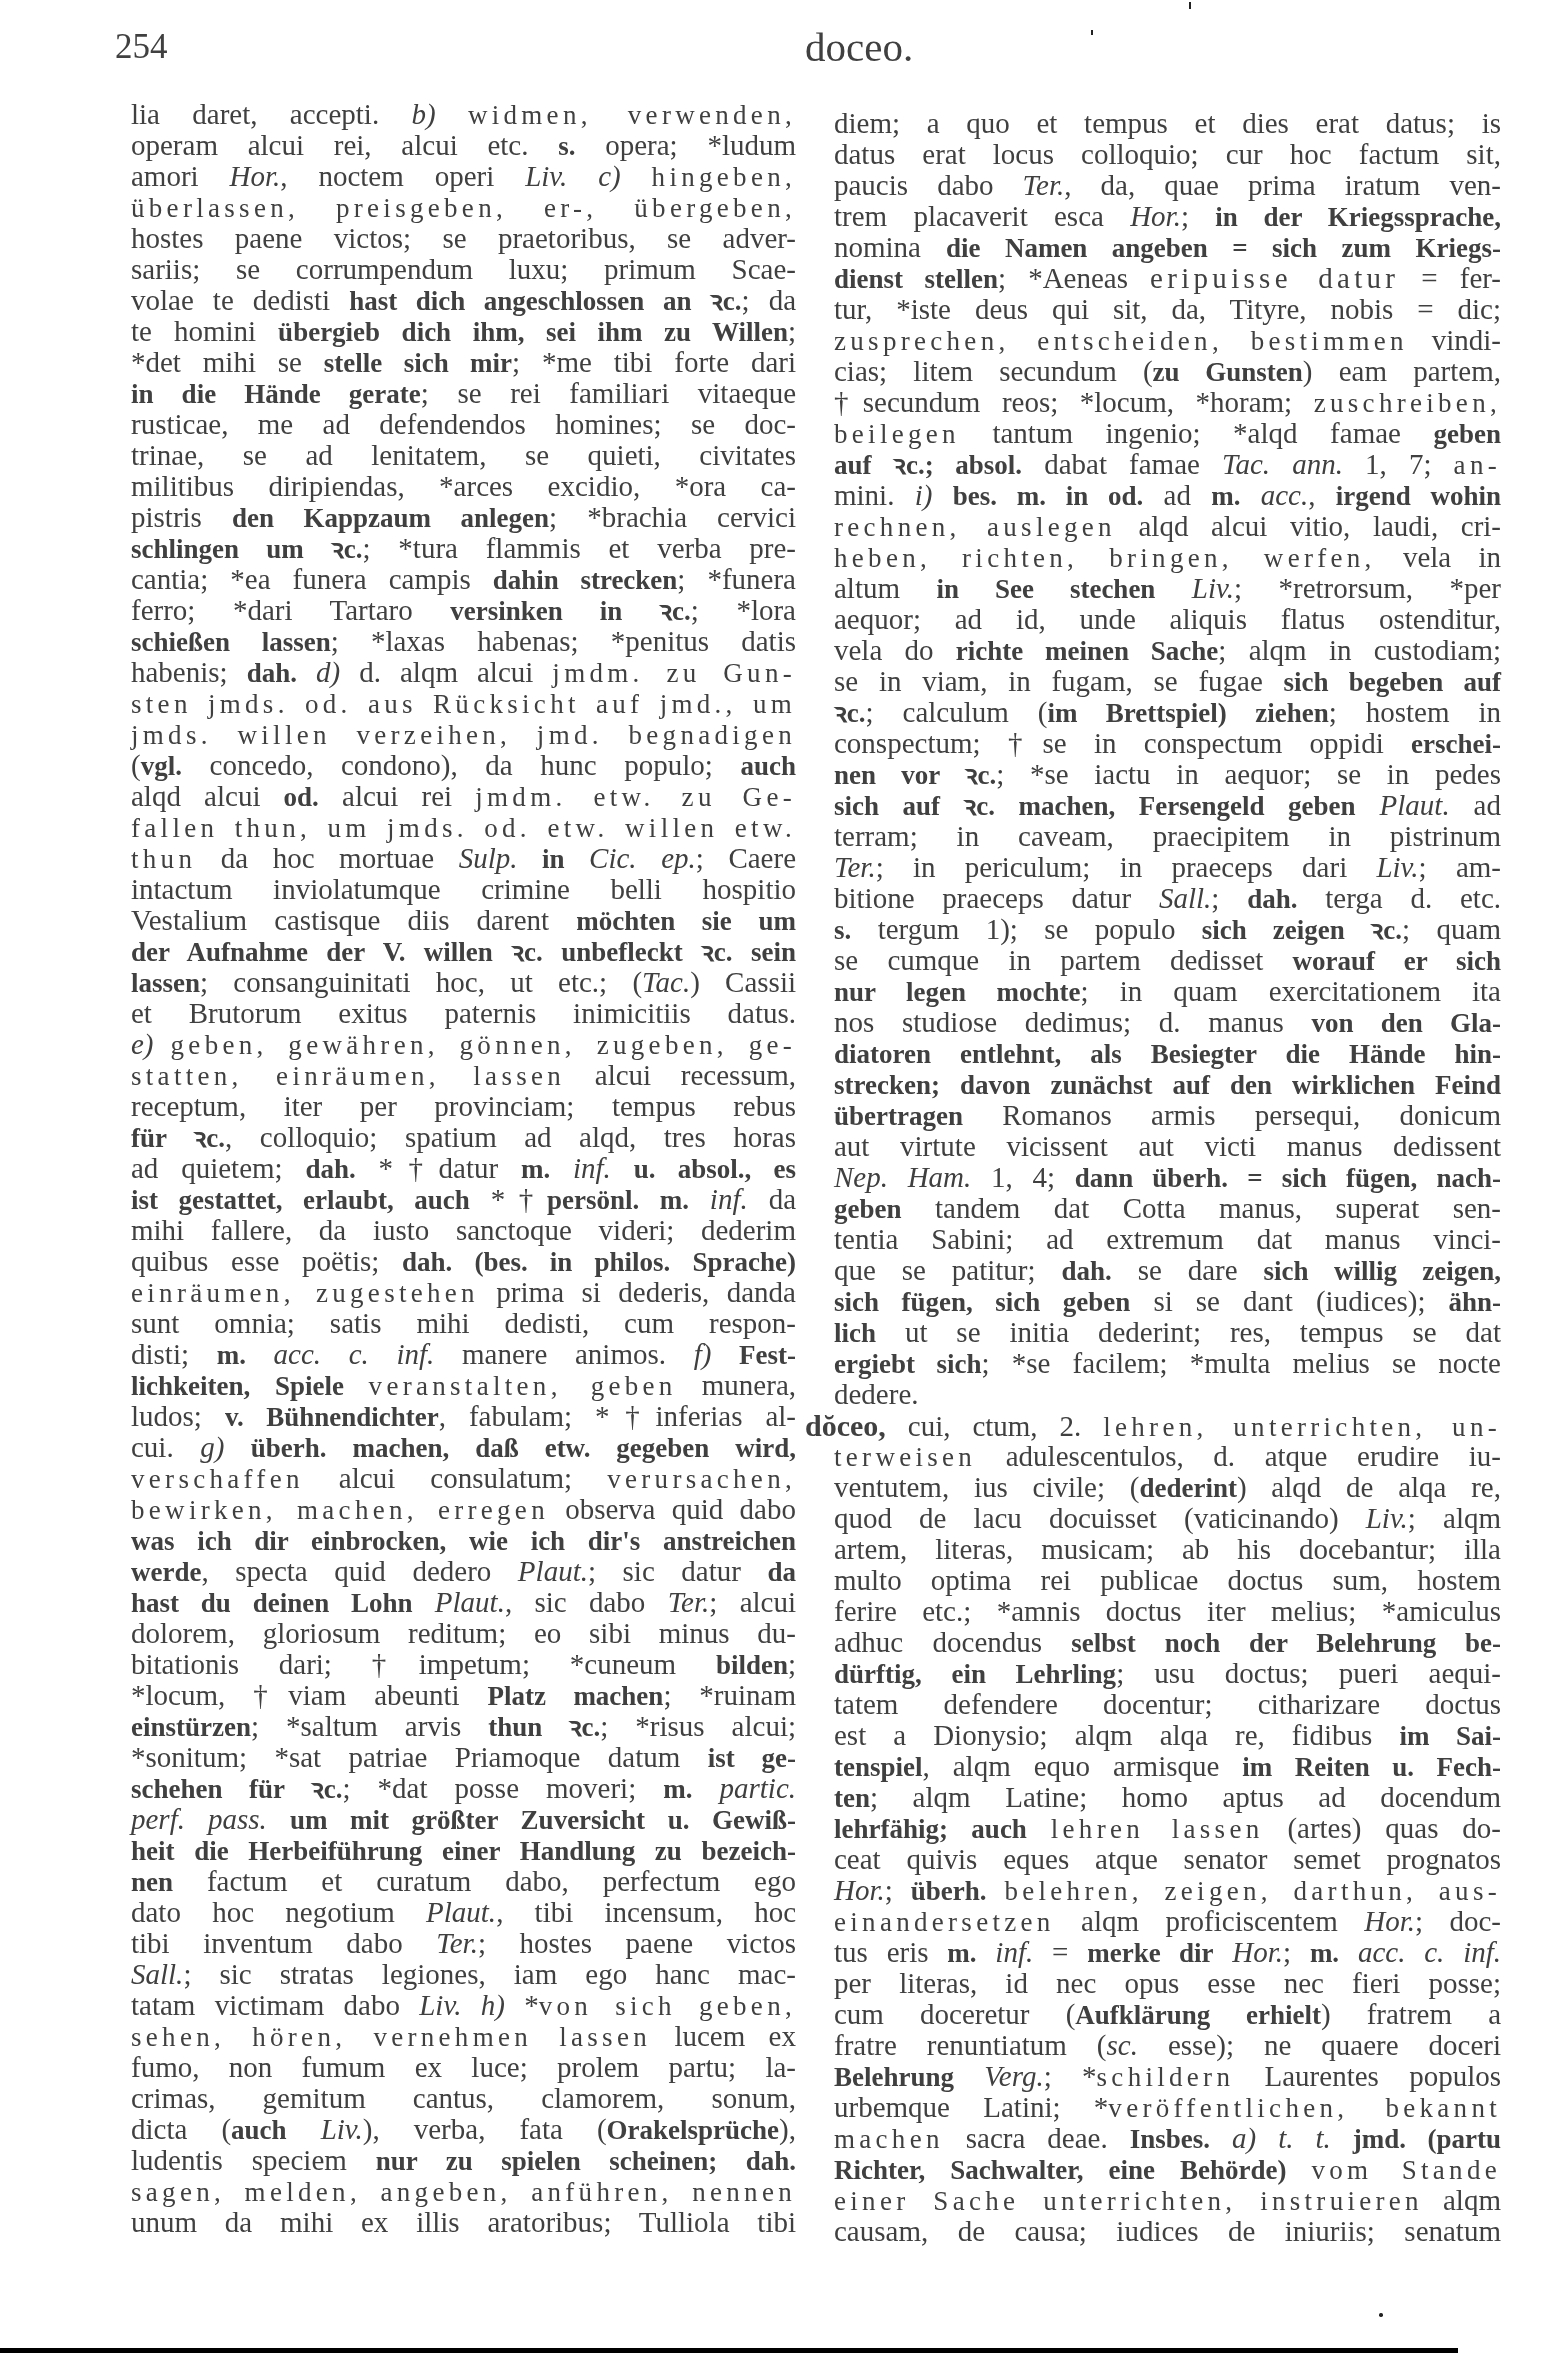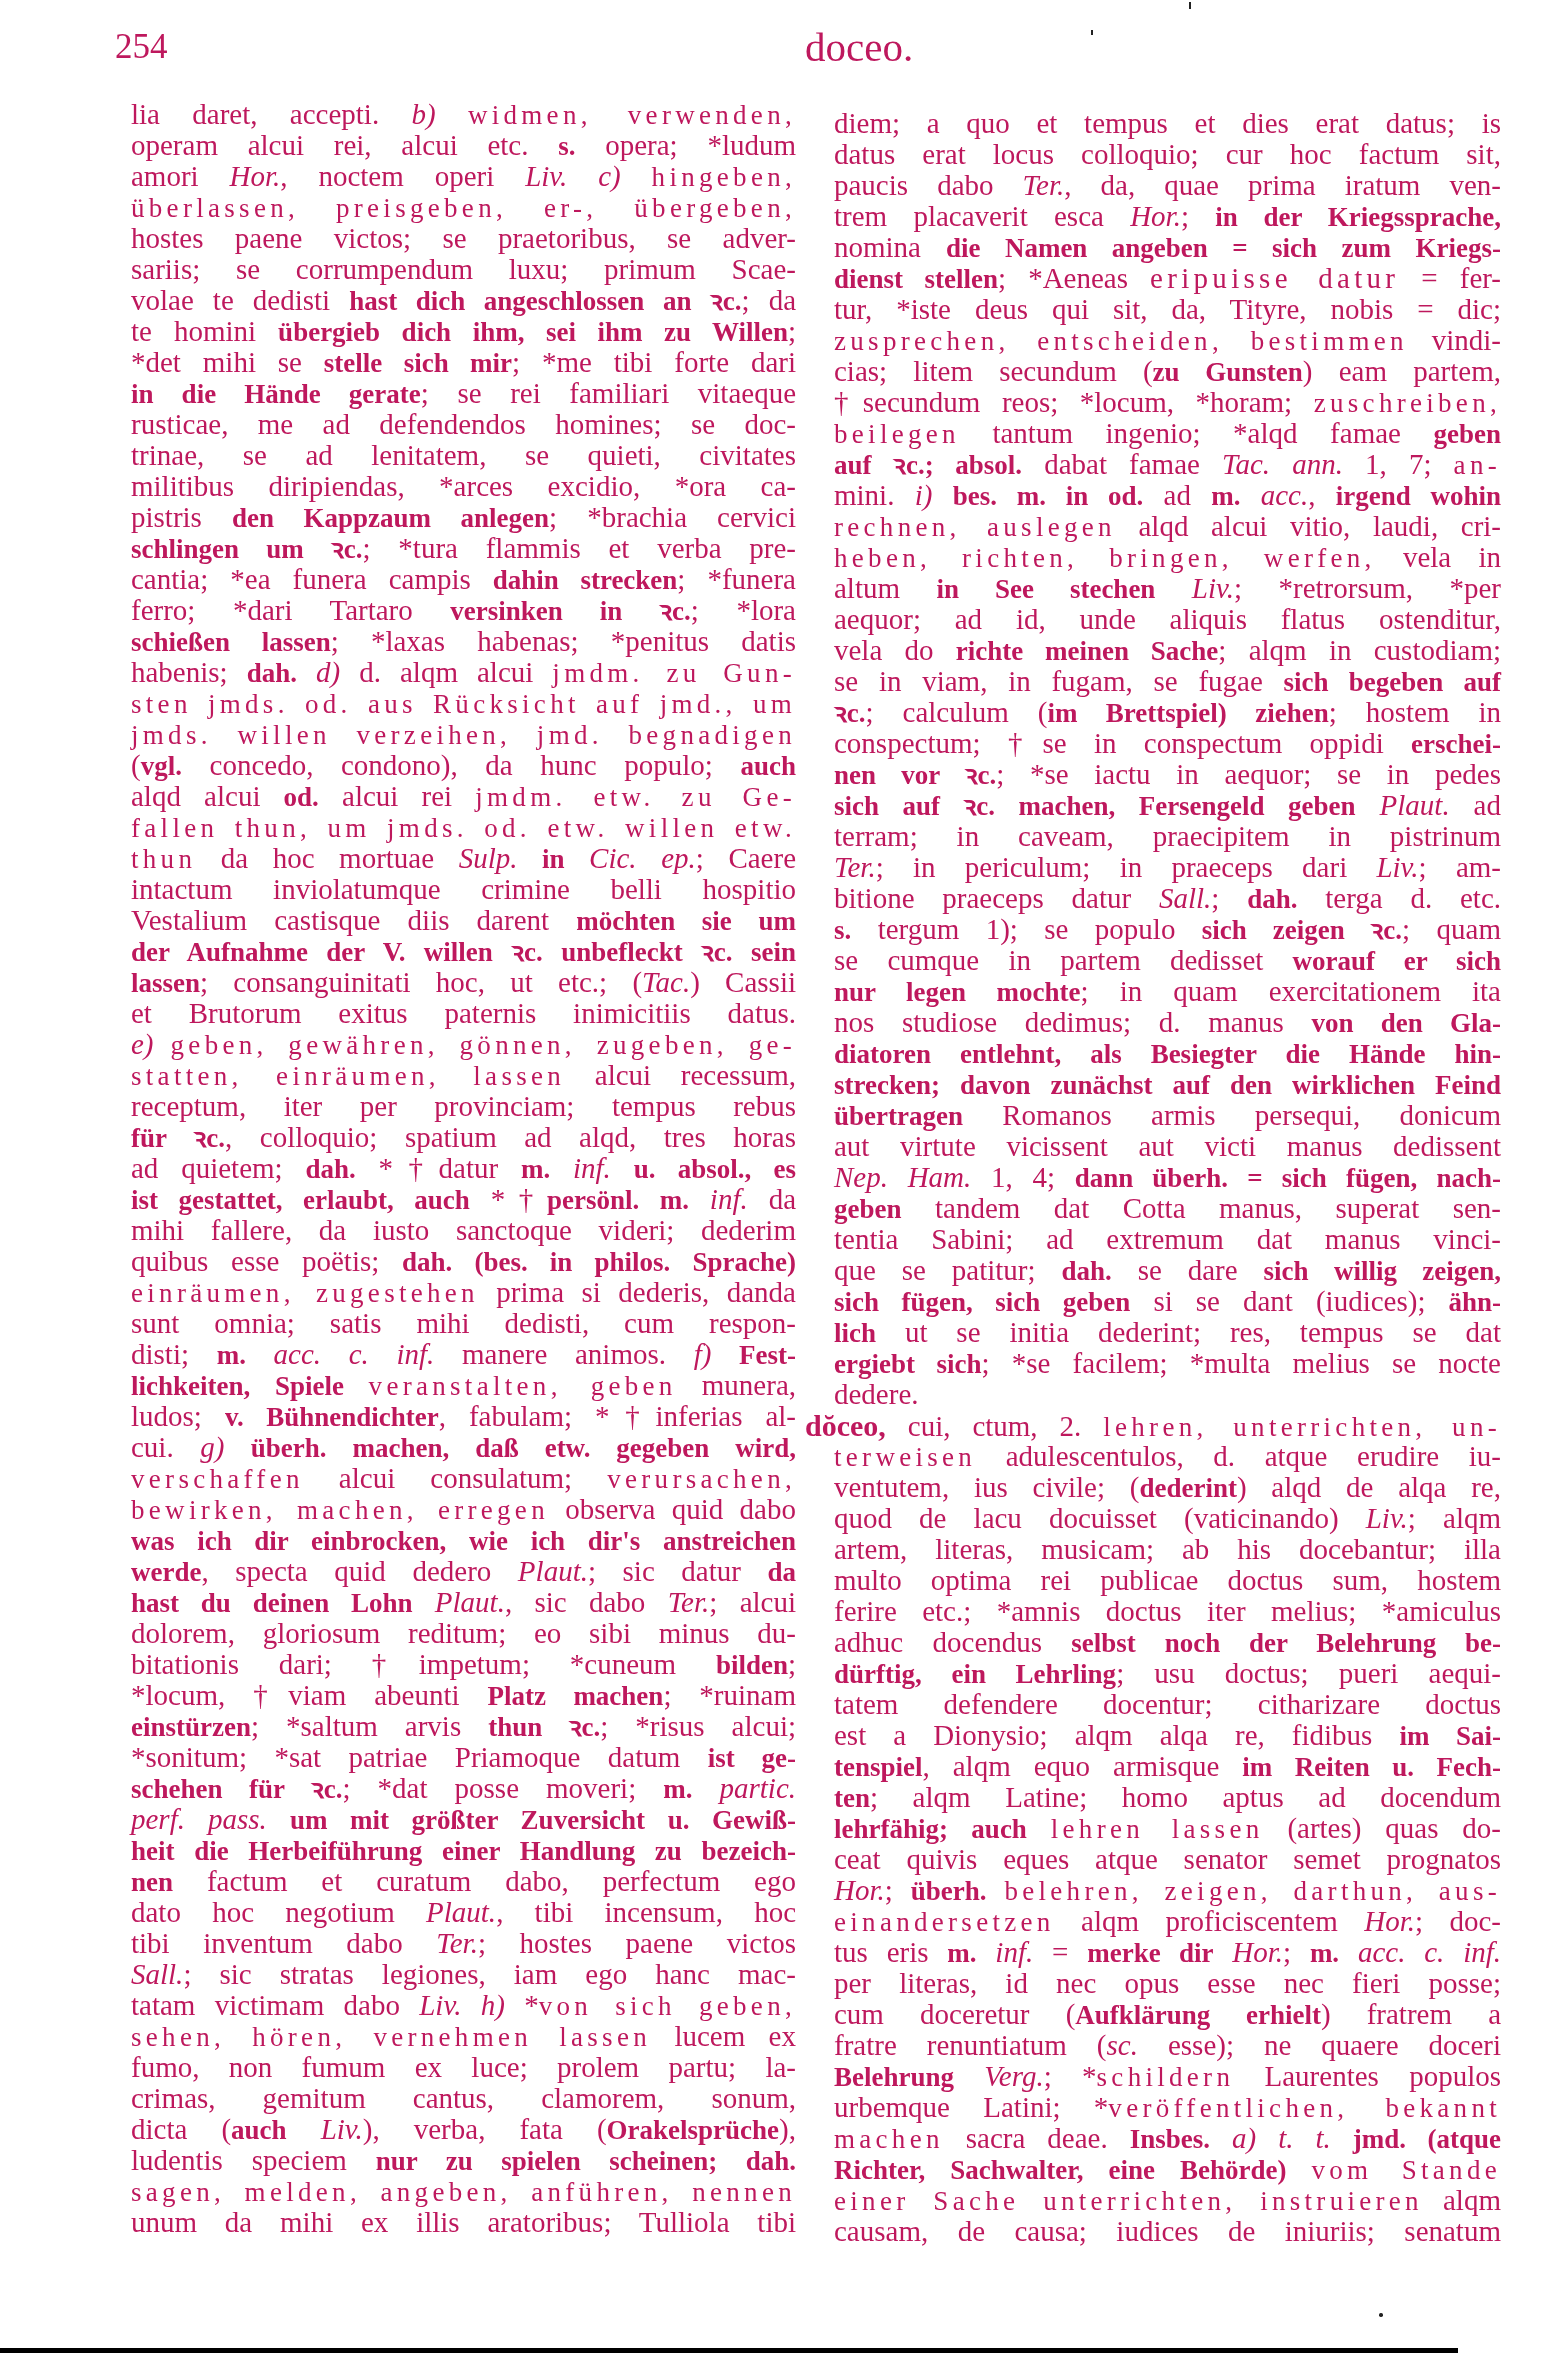--- a/index.html
+++ b/index.html
@@ -2,21 +2,21 @@
 <html style="font-size:14px"><head>
   <meta charset="utf-8">
   <style>
     html, body { margin: 0; padding: 0; background: #ffffff; }
     .page {
       position: relative;
       width: 1562px;
       height: 2354px;
       background: #ffffff;
       overflow: hidden;
-      color: #be185d;
+      color: #404040;
     }
     .page-number {
       position: absolute; left: 115px; top: 26px;
       font-family: "Liberation Serif", serif; font-size: 35px; line-height: 42px;
     }
     .running-head {
       position: absolute; left: 761px; top: 26px;
       font-family: Liberation Serif, serif; font-size: 41px; line-height: 42px; margin-left: 44px;
     }
     .col { position: absolute; }
@@ -188,21 +188,21 @@
       <div class="line"><span class="seg-g">lehrfähig; auch</span><span class="seg-l"> </span><span class="seg-s">lehren lassen</span><span class="seg-l"> (artes) quas do-</span></div>
       <div class="line"><span class="seg-l">ceat quivis eques atque senator semet prognatos</span></div>
       <div class="line"><span class="seg-i">Hor.</span><span class="seg-l">; </span><span class="seg-g">überh.</span><span class="seg-l"> </span><span class="seg-s">belehren, zeigen, darthun, aus-</span></div>
       <div class="line"><span class="seg-s">einandersetzen</span><span class="seg-l"> alqm proficiscentem </span><span class="seg-i">Hor.</span><span class="seg-l">; doc-</span></div>
       <div class="line"><span class="seg-l">tus eris </span><span class="seg-g">m.</span><span class="seg-l"> </span><span class="seg-i">inf.</span><span class="seg-l"> = </span><span class="seg-g">merke dir</span><span class="seg-l"> </span><span class="seg-i">Hor.</span><span class="seg-l">; </span><span class="seg-g">m.</span><span class="seg-l"> </span><span class="seg-i">acc. c. inf.</span></div>
       <div class="line"><span class="seg-l">per literas, id nec opus esse nec fieri posse;</span></div>
       <div class="line"><span class="seg-l">cum doceretur (</span><span class="seg-g">Aufklärung erhielt</span><span class="seg-l">) fratrem a</span></div>
       <div class="line"><span class="seg-l">fratre renuntiatum (</span><span class="seg-i">sc.</span><span class="seg-l"> esse); ne quaere doceri</span></div>
       <div class="line"><span class="seg-g">Belehrung</span><span class="seg-l"> </span><span class="seg-i">Verg.</span><span class="seg-l">; *</span><span class="seg-s">schildern</span><span class="seg-l"> Laurentes populos</span></div>
       <div class="line"><span class="seg-l">urbemque Latini; *</span><span class="seg-s">veröffentlichen, bekannt</span></div>
-      <div class="line"><span class="seg-s">machen</span><span class="seg-l"> sacra deae. </span><span class="seg-g">Insbes.</span><span class="seg-l"> </span><span class="seg-i">a)</span><span class="seg-l"> </span><span class="seg-i">t. t.</span><span class="seg-l"> </span><span class="seg-g">jmd. (atque</span></div>
+      <div class="line"><span class="seg-s">machen</span><span class="seg-l"> sacra deae. </span><span class="seg-g">Insbes.</span><span class="seg-l"> </span><span class="seg-i">a)</span><span class="seg-l"> </span><span class="seg-i">t. t.</span><span class="seg-l"> </span><span class="seg-g">jmd. (partu</span></div>
       <div class="line"><span class="seg-g">Richter, Sachwalter, eine Behörde) </span><span class="seg-s">vom Stande</span></div>
       <div class="line"><span class="seg-s">einer Sache unterrichten, instruieren</span><span class="seg-l"> alqm</span></div>
       <div class="line"><span class="seg-l">causam, de causa; iudices de iniuriis; senatum</span></div>
     </div>
 
   <div class="speck speck-3"></div>
   <div class="bottom-bar"></div>
 </div>
 
 

